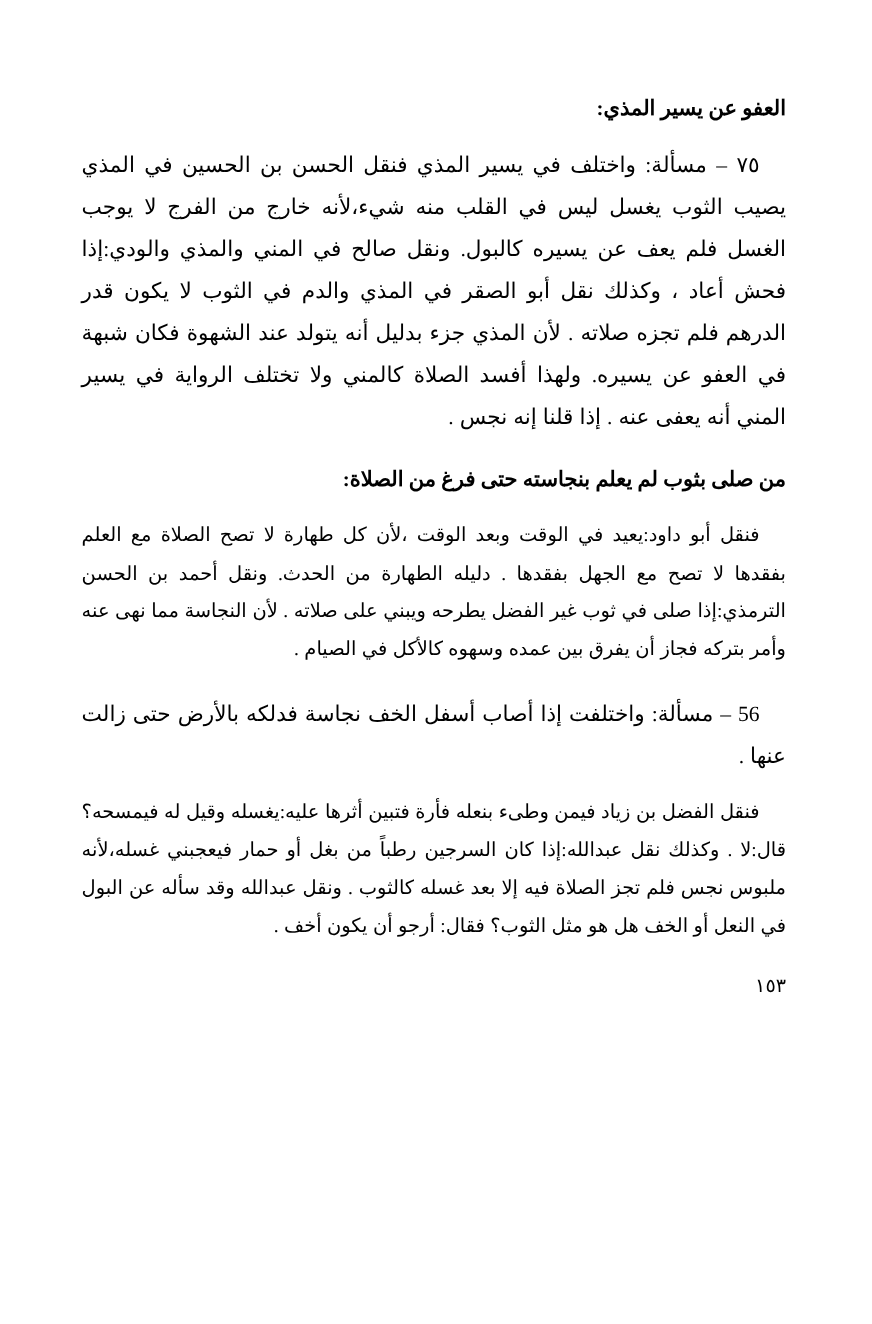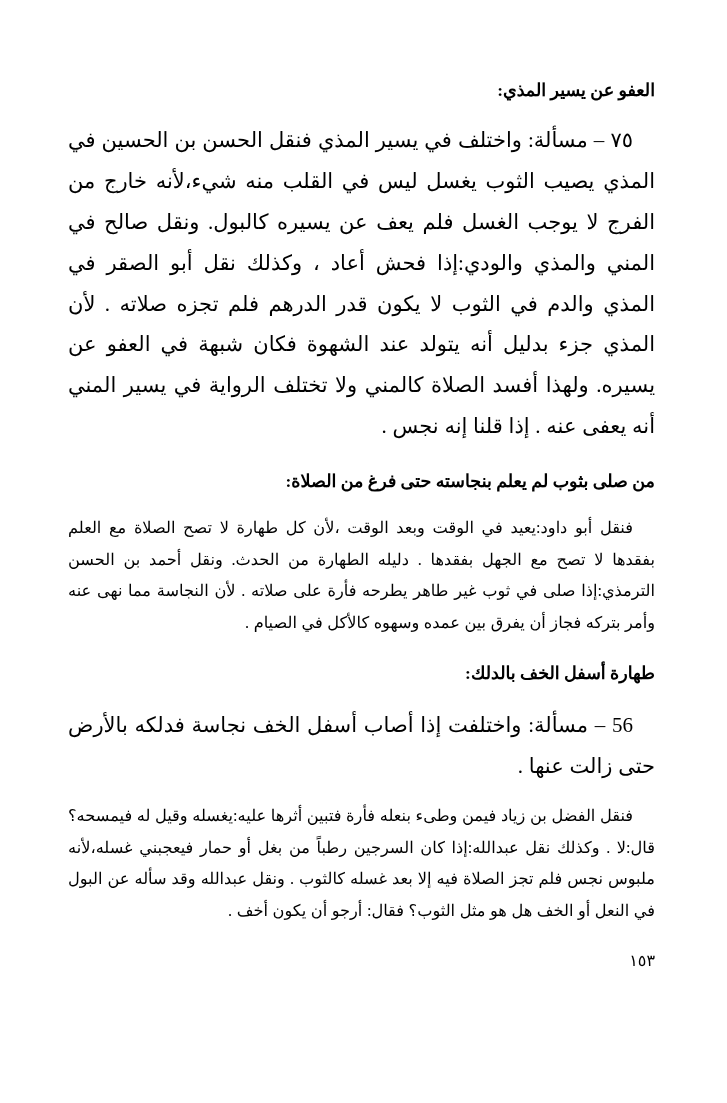--- a/index.html
+++ b/index.html
@@ -37,21 +37,21 @@
   }
   .para {
     font-size: 17px;
     line-height: 1.95;
     margin: 0 0 14px 0;
     text-align: justify;
     text-justify: inter-word;
     word-spacing: 0.5px;
   }
   .para.masala {
-    font-size: 21px;
+    font-size: 18px;
   }
   .para.narration {
     font-size: 16.2px;
     line-height: 1.95;
   }
   .indent {
     text-indent: 22px;
   }
   .blockgap {
     margin-bottom: 20px;
@@ -69,20 +69,19 @@
 <body>
 
 <div class="page">
 
   <div class="spacer-top"></div>
 
   <h2 class="heading">العفو عن يسير المذي:</h2>
   <p class="para masala indent blockgap">٧٥ – مسألة: واختلف في يسير المذي فنقل الحسن بن الحسين  في المذي  يصيب الثوب يغسل ليس في القلب منه شيء،لأنه خارج من الفرج لا يوجب الغسل فلم يعف عن يسيره كالبول. ونقل صالح في المني والمذي والودي:إذا فحش أعاد ، وكذلك نقل أبو الصقر في المذي والدم في الثوب لا يكون قدر الدرهم فلم تجزه صلاته . لأن المذي جزء بدليل أنه يتولد عند الشهوة فكان شبهة في العفو عن يسيره. ولهذا أفسد الصلاة كالمني ولا تختلف الرواية في يسير المني أنه يعفى عنه . إذا قلنا إنه نجس .</p>
 
   <h2 class="heading sub">من صلى بثوب لم يعلم بنجاسته حتى فرغ من الصلاة:</h2>
-  <p class="para narration indent blockgap">فنقل أبو داود:يعيد في الوقت وبعد الوقت ،لأن كل طهارة لا تصح الصلاة مع العلم بفقدها لا تصح مع الجهل بفقدها . دليله الطهارة من الحدث. ونقل أحمد بن الحسن الترمذي:إذا صلى في ثوب غير طاهر يطرحه فأرة على صلاته . لأن النجاسة مما نهى عنه وأمر بتركه فجاز أن يفرق بين عمده وسهوه كالأكل في الصيام .</p>
+  <p class="para narration indent blockgap">فنقل أبو داود:يعيد في الوقت وبعد الوقت ،لأن كل طهارة لا تصح الصلاة مع العلم بفقدها لا تصح مع الجهل بفقدها . دليله الطهارة من الحدث. ونقل أحمد بن الحسن الترمذي:إذا صلى في ثوب غير الفضل يطرحه ويبني على صلاته . لأن النجاسة مما نهى عنه وأمر بتركه فجاز أن يفرق بين عمده وسهوه كالأكل في الصيام .</p>
 
-  <h2 class="heading sub">طهارة أسفل الخف بالدلك:</h2>
   <p class="para masala indent">56 – مسألة: واختلفت إذا أصاب أسفل الخف نجاسة فدلكه بالأرض حتى زالت عنها .</p>
   <p class="para narration indent">فنقل الفضل بن زياد فيمن وطىء بنعله فأرة فتبين أثرها عليه:يغسله وقيل له فيمسحه؟ قال:لا . وكذلك نقل عبدالله:إذا كان السرجين رطباً من بغل أو حمار فيعجبني غسله،لأنه ملبوس نجس فلم تجز الصلاة فيه إلا بعد غسله كالثوب . ونقل عبدالله وقد سأله عن البول في النعل أو الخف هل هو مثل الثوب؟ فقال: أرجو أن يكون أخف .</p>
 
   <div class="page-number">١٥٣</div>
 </div>
 
 </body></html>

